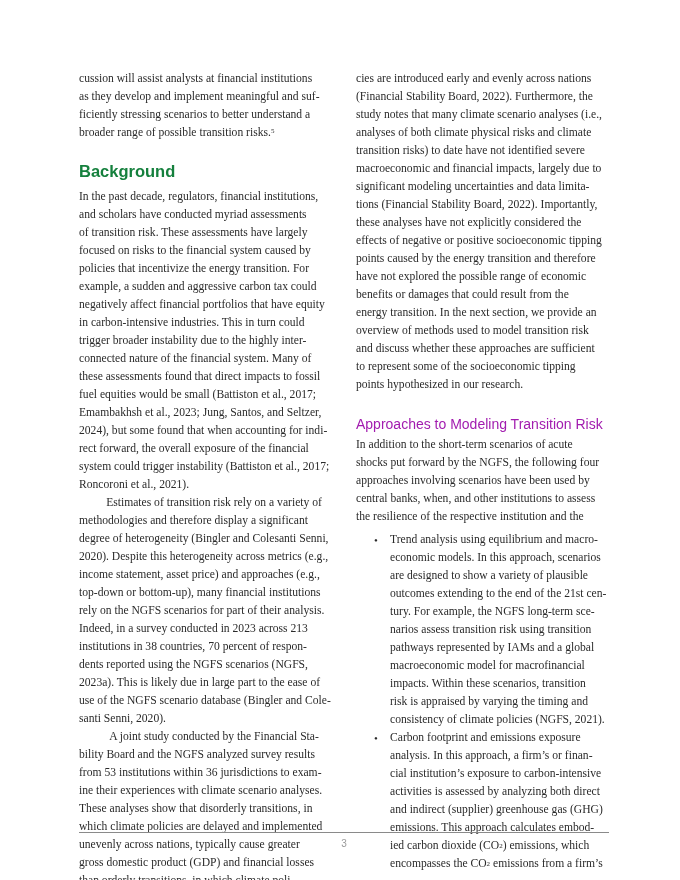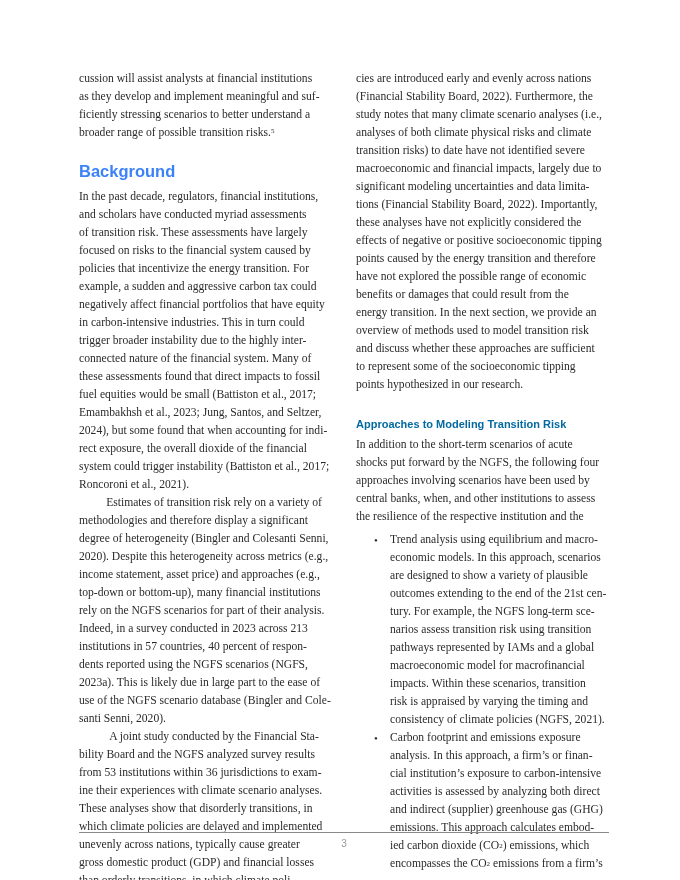--- a/index.html
+++ b/index.html
@@ -3,22 +3,22 @@
 <meta charset="utf-8">
 <style>
   html, body { margin: 0; padding: 0; background: #ffffff; }
   body { width: 680px; height: 880px; position: relative; overflow: hidden; }
   .page { position: absolute; left: 4px; top: 0; width: 680px; height: 880px; background: #fff; }
   .col { position: absolute; top: 70px; font-family: "Liberation Serif", "DejaVu Serif", serif; font-size: 11.6px; line-height: 18px; color: #2a2a2a; }
   .col-left { left: 75px; width: 250px; }
   .col-right { left: 352px; width: 255px; }
   .line { white-space: nowrap; display: block; height: 18px; }
   .indent { padding-left: 20px; text-align: center; }
-  .h-background { font-family: "Liberation Sans", "DejaVu Sans", sans-serif; font-weight: bold; font-size: 16.5px; color: #3b82f6; margin: 18px 0 6px 0; height: 22px; line-height: 22px; }
-  .h-approaches { font-family: "Liberation Sans", "DejaVu Sans", sans-serif; font-size: 11px; color: #0369a1; margin: 20px 0 2px 0; height: 20px; line-height: 20px; font-weight: bold; }
+  .h-background { font-family: "Liberation Sans", "DejaVu Sans", sans-serif; font-weight: bold; font-size: 16.5px; color: #15803d; margin: 18px 0 6px 0; height: 22px; line-height: 22px; }
+  .h-approaches { font-family: "Liberation Sans", "DejaVu Sans", sans-serif; font-size: 14px; color: #a21caf; margin: 20px 0 2px 0; height: 20px; line-height: 20px; }
   sup { font-size: 7px; vertical-align: top; position: relative; top: -2px; }
   sub { font-size: 7px; vertical-align: bottom; }
   .bullets { margin: 0; padding: 0; list-style: none; }
   .bullet-item { position: relative; padding-left: 34px; }
   .bullet-dot { position: absolute; left: 18px; top: 0; font-size: 11px; }
   .footer-rule { position: absolute; left: 75px; top: 832px; width: 530px; height: 1px; background: #8a8a8a; }
   .page-num { position: absolute; left: 0; top: 838px; width: 680px; text-align: center; font-family: "Liberation Sans", "DejaVu Sans", sans-serif; font-size: 10px; color: #9a9a9a; }
 </style>
 </head>
 <body>
@@ -43,35 +43,35 @@
       <span class="line">policies that incentivize the energy transition. For</span>
       <span class="line">example, a sudden and aggressive carbon tax could</span>
       <span class="line">negatively affect financial portfolios that have equity</span>
       <span class="line">in carbon-intensive industries. This in turn could</span>
       <span class="line">trigger broader instability due to the highly inter-</span>
       <span class="line">connected nature of the financial system. Many of</span>
       <span class="line">these assessments found that direct impacts to fossil</span>
       <span class="line">fuel equities would be small (Battiston et al., 2017;</span>
       <span class="line">Emambakhsh et al., 2023; Jung, Santos, and Seltzer,</span>
       <span class="line">2024), but some found that when accounting for indi-</span>
-      <span class="line">rect exposure, the overall dioxide of the financial</span>
+      <span class="line">rect forward, the overall exposure of the financial</span>
       <span class="line">system could trigger instability (Battiston et al., 2017;</span>
       <span class="line">Roncoroni et al., 2021).</span>
     </div>
 
     <div>
       <span class="line indent">Estimates of transition risk rely on a variety of</span>
       <span class="line">methodologies and therefore display a significant</span>
       <span class="line">degree of heterogeneity (Bingler and Colesanti Senni,</span>
       <span class="line">2020). Despite this heterogeneity across metrics (e.g.,</span>
       <span class="line">income statement, asset price) and approaches (e.g.,</span>
       <span class="line">top-down or bottom-up), many financial institutions</span>
       <span class="line">rely on the NGFS scenarios for part of their analysis.</span>
       <span class="line">Indeed, in a survey conducted in 2023 across 213</span>
-      <span class="line">institutions in 57 countries, 40 percent of respon-</span>
+      <span class="line">institutions in 38 countries, 70 percent of respon-</span>
       <span class="line">dents reported using the NGFS scenarios (NGFS,</span>
       <span class="line">2023a). This is likely due in large part to the ease of</span>
       <span class="line">use of the NGFS scenario database (Bingler and Cole-</span>
       <span class="line">santi Senni, 2020).</span>
     </div>
 
     <div>
       <span class="line indent">A joint study conducted by the Financial Sta-</span>
       <span class="line">bility Board and the NGFS analyzed survey results</span>
       <span class="line">from 53 institutions within 36 jurisdictions to exam-</span>

